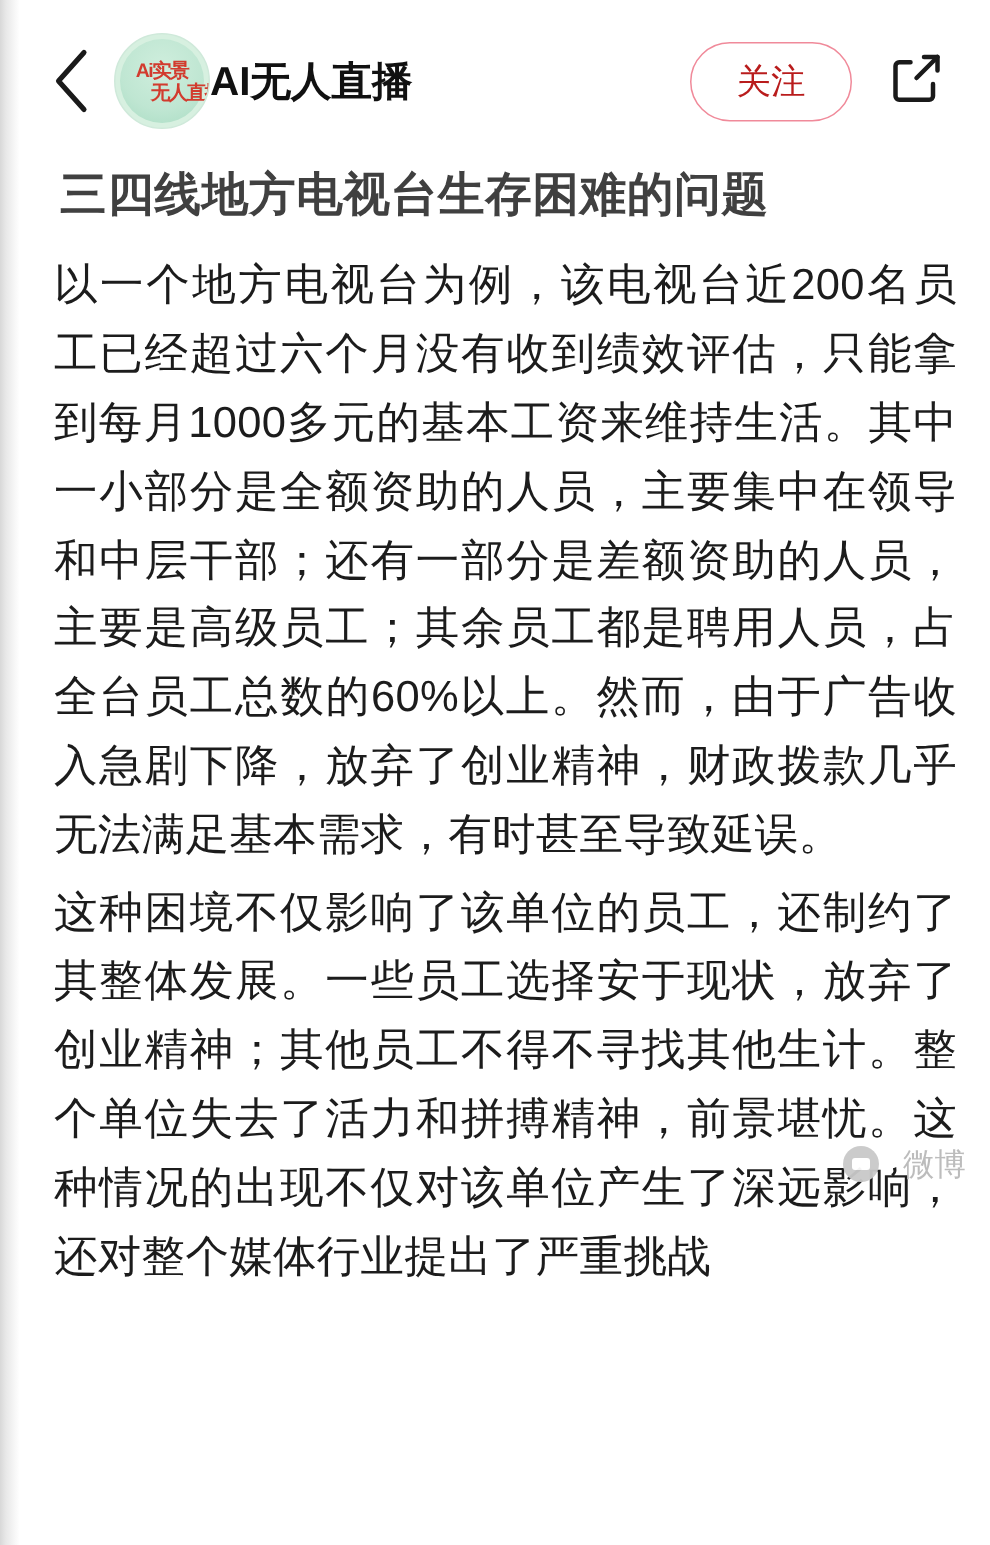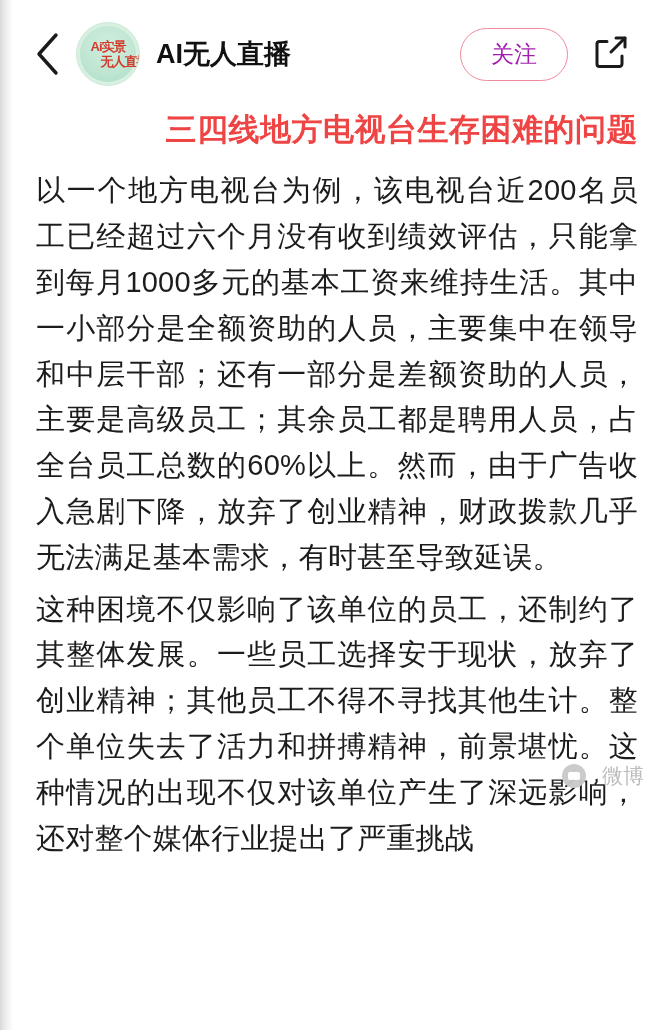--- a/index.html
+++ b/index.html
@@ -89,28 +89,27 @@
     font-weight: bold;
     letter-spacing: -1px;
     white-space: nowrap;
     margin-top: 2px;
     margin-left: 33px;
   }
   .channel-name {
     font-size: 27px;
     font-weight: bold;
     color: #111111;
-    margin-left: 16px;
     white-space: nowrap;
     flex: 0 0 auto;
   }
   .spacer { flex: 1 1 auto; }
   .follow-btn {
     border: 1px solid #f08a9a;
-    color: #a21caf;
+    color: #b91c1c;
     background: #ffffff;
     border-radius: 28px;
     font-size: 23px;
     padding: 10px 30px;
     white-space: nowrap;
     cursor: pointer;
     flex: 0 0 auto;
   }
   .share-btn {
     width: 54px;
@@ -122,25 +121,24 @@
     cursor: pointer;
     flex: 0 0 auto;
   }
   
   .article {
     padding: 0 22px;
   }
   .article-title {
     font-size: 31px;
     font-weight: bold;
-    color: #ef4444;
+    color: #404040;
     line-height: 1.3;
     margin: 2px 0 18px 4px;
     letter-spacing: 0.5px;
-    text-align: right;
   }
   .para {
     font-size: 29px;
     line-height: 1.58;
     color: #1c1c1c;
     margin: 0 0 6px 0;
     text-align: justify;
     letter-spacing: 0.2px;
   }
   

